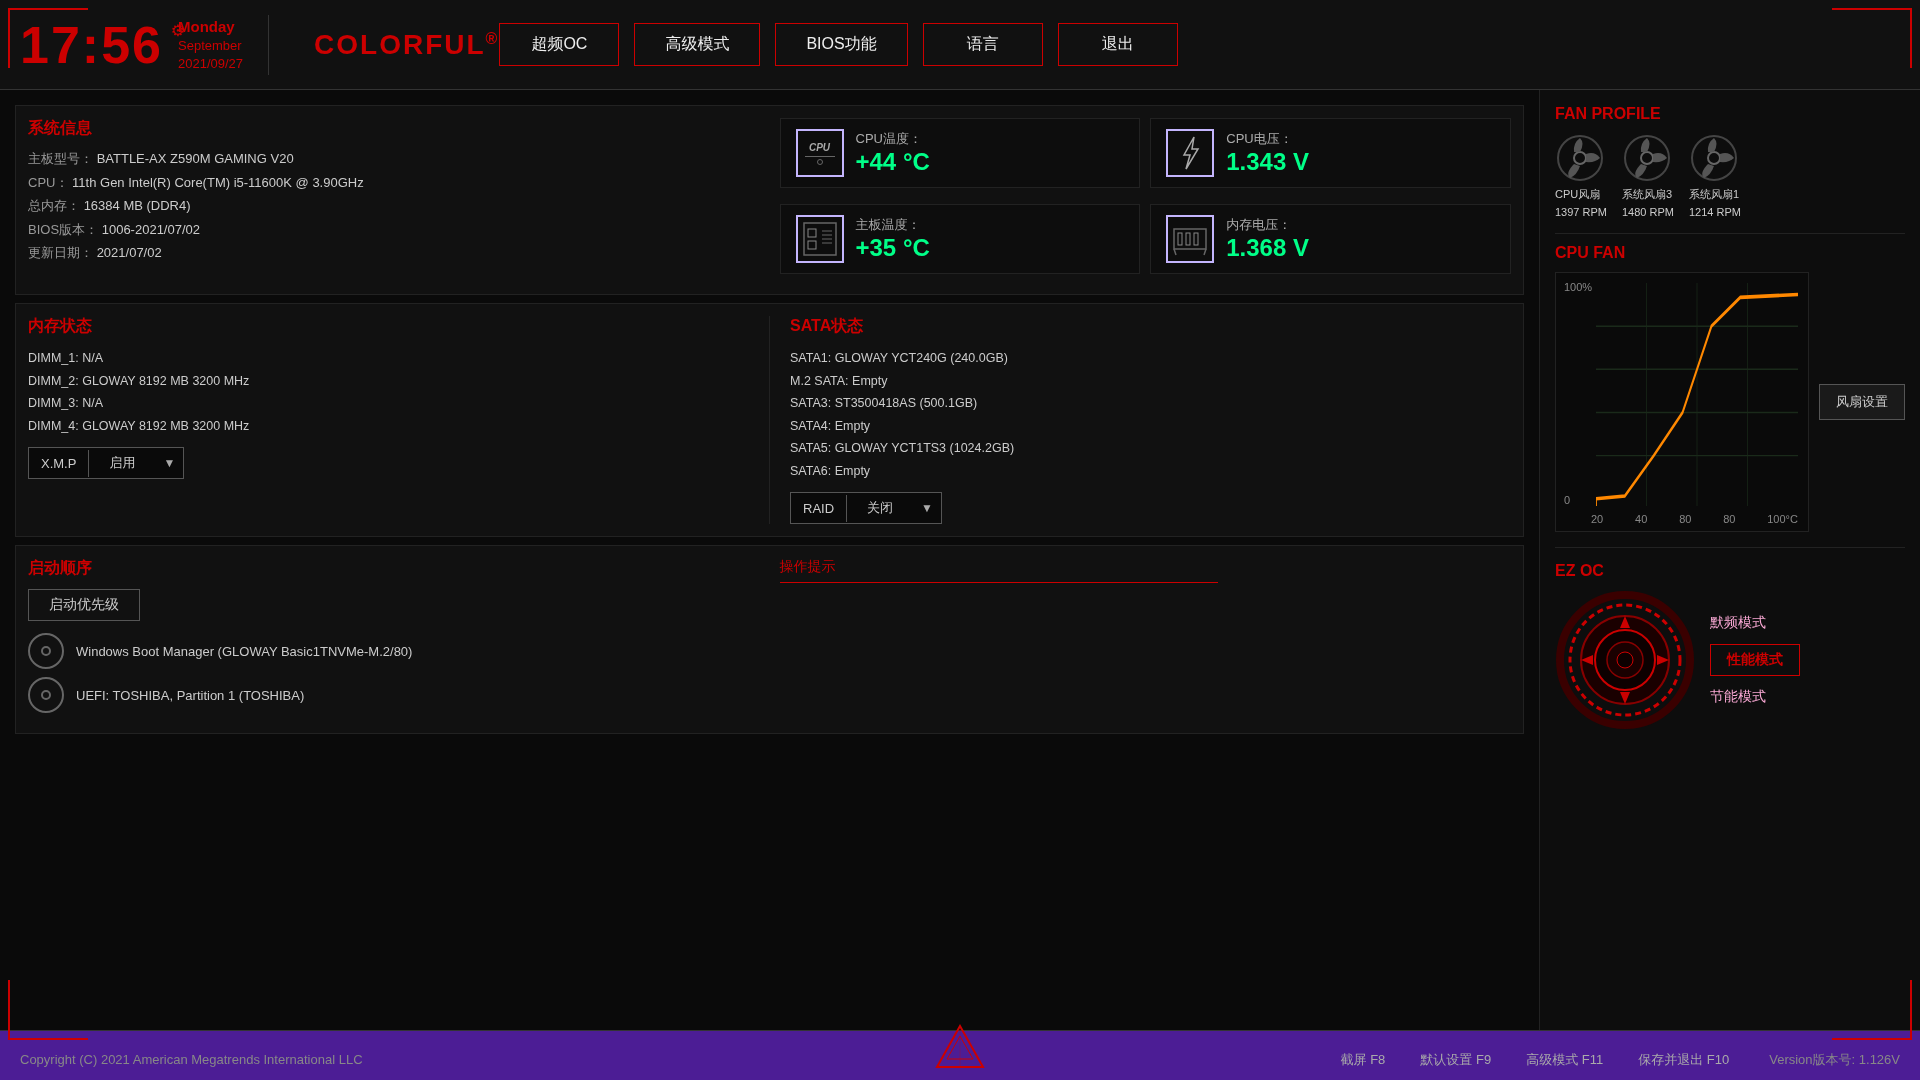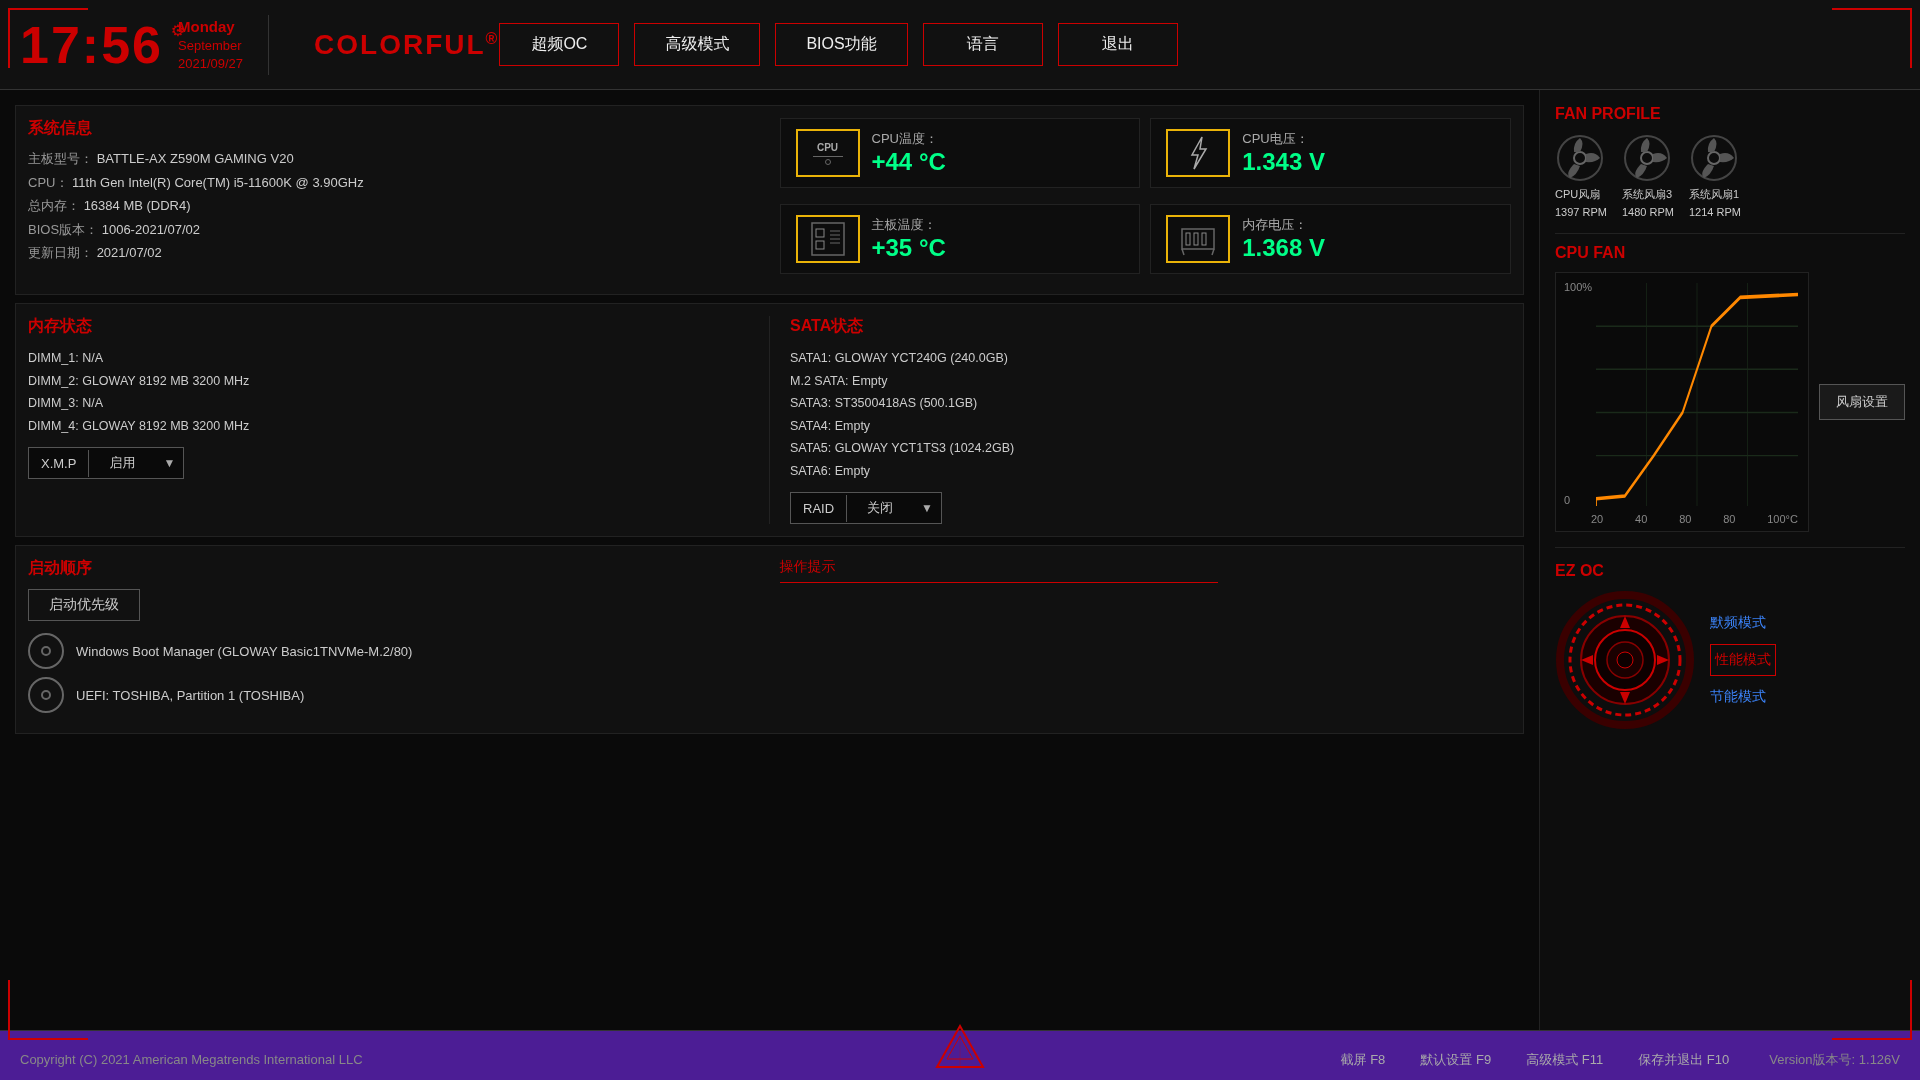--- a/index.html
+++ b/index.html
@@ -169,27 +169,28 @@
       display: flex;
       align-items: center;
       gap: 12px;
       background: #0d0d0d;
       border: 1px solid #222;
       padding: 10px 15px;
       flex: 1;
     }
 
     .metric-icon {
-      width: 64px;
+      width: 48px;
       height: 48px;
-      border: 2px solid #eab308;
+      border: 2px solid #c4b5fd;
       display: flex;
       align-items: center;
       justify-content: center;
       position: relative;
+      font-style: italic;
     }
 
     .metric-label {
       font-size: 13px;
       color: #aaa;
     }
 
     .metric-value {
       font-size: 24px;
       color: #00ff88;
@@ -431,32 +432,33 @@
 
     .oc-modes {
       display: flex;
       flex-direction: column;
       gap: 12px;
     }
 
     .oc-mode-btn {
       background: transparent;
       border: none;
-      color: #3b82f6;
+      color: #f9a8d4;
       font-size: 14px;
       cursor: pointer;
       text-align: left;
       padding: 0;
     }
 
     .oc-mode-btn.active {
       background: transparent;
       border: 1px solid #cc0000;
       color: #cc0000;
-      padding: 6px 4px;
+      padding: 6px 16px;
+      font-weight: bold;
     }
 
     
     .footer {
       height: 58px;
       background: #4c1d95;
       border-top: 1px solid #333;
       display: flex;
       align-items: center;
       padding: 0 20px;

